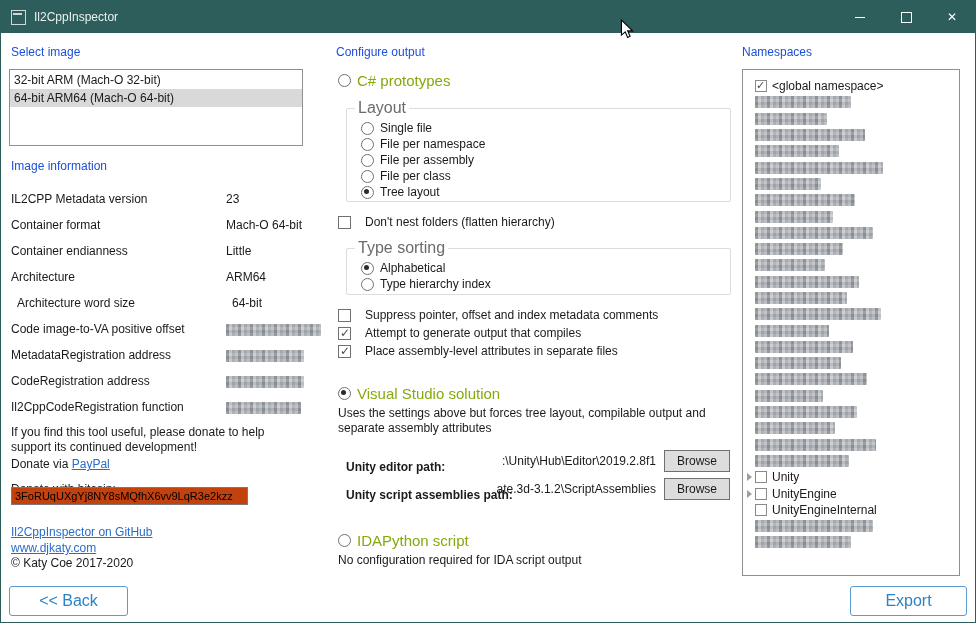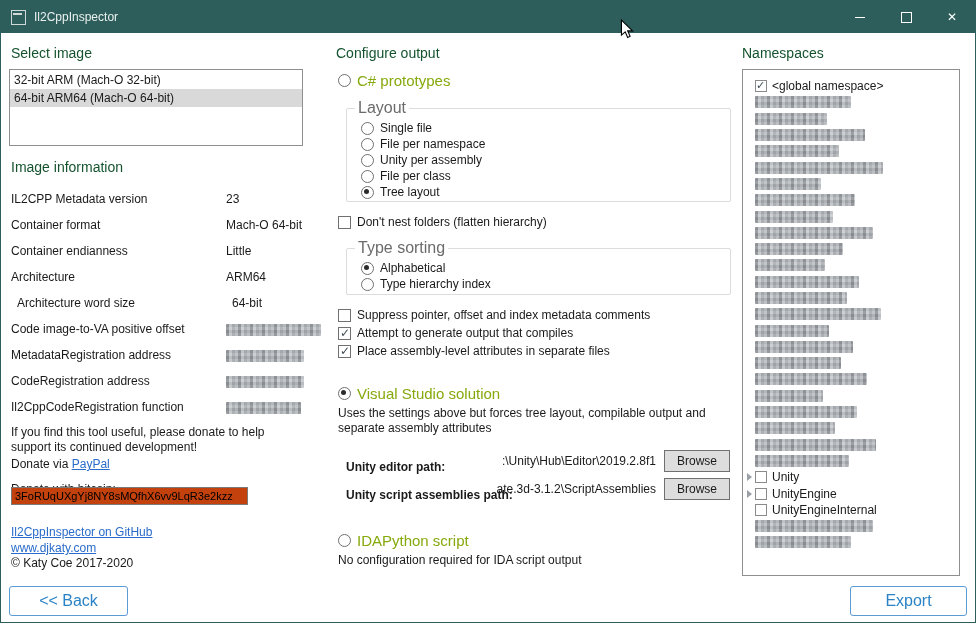--- a/index.html
+++ b/index.html
@@ -13,21 +13,21 @@
   .titlebar{position:absolute;left:0;top:0;width:100%;height:32px;background:#2e5e5b;display:flex;align-items:center;}
   .app-icon{width:13px;height:13px;border:1px solid #cfdad8;margin:0 8px 0 10px;position:relative;flex:none;}
   .app-icon::after{content:"";position:absolute;left:1px;top:2px;width:9px;height:2px;background:#cfdad8;}
   .title-text{color:#eaf1f0;font-size:12px;}
   .tb-btns{position:absolute;right:0;top:0;height:32px;display:flex;}
   .tb-btn{width:46px;height:32px;display:flex;align-items:center;justify-content:center;cursor:default;}
   .glyph-min{width:10px;height:1px;background:#fff;}
   .glyph-max{width:9px;height:9px;border:1px solid #fff;}
   .glyph-close{color:#fff;font-size:12px;line-height:1;}
   
-  .heading{position:absolute;font-size:14px;color:#14532d;}
+  .heading{position:absolute;font-size:12px;color:#1d4ed8;}
   a.link{color:#2a6cc9;text-decoration:underline;cursor:pointer;}
   
   .listbox{position:absolute;left:8px;top:68px;width:294px;height:77px;border:1px solid #8f8f8f;background:#fff;box-sizing:border-box;padding-top:1px;}
   .lb-item{height:18px;line-height:18px;font-size:12px;padding-left:4px;}
   .lb-item.selected{background:#d9d9d9;}
   .info-row{position:absolute;left:10px;width:292px;height:16px;font-size:12px;}
   .info-label{position:absolute;left:0;top:0;}
   .info-value{position:absolute;left:215px;top:0;}
   .redacted,.ns-redacted{
     display:inline-block;height:12px;border-radius:1px;vertical-align:middle;
@@ -41,21 +41,21 @@
   
   .opt-row{position:absolute;display:flex;align-items:center;gap:6px;}
   .opt-green{color:#86a90d;font-size:15px;}
   .radio{width:13px;height:13px;border:1px solid #707070;border-radius:50%;background:#fff;display:inline-block;position:relative;flex:none;box-sizing:border-box;}
   .radio.checked::after{content:"";position:absolute;left:2px;top:2px;width:5px;height:5px;border-radius:50%;background:#2b2b2b;}
   .cb{width:13px;height:13px;border:1px solid #707070;background:#fff;display:inline-block;position:relative;flex:none;box-sizing:border-box;}
   .cb.checked::after{content:"\2713";position:absolute;left:1px;top:-2px;font-size:12px;color:#3e4a52;}
   fieldset.group{position:absolute;border:1px solid #dcdcdc;border-radius:2px;margin:0;padding:2px 8px 4px 8px;box-sizing:border-box;}
   fieldset.group legend{font-size:16px;color:#6b6b6b;padding:0 3px;}
   .f-row{display:flex;align-items:center;gap:6px;font-size:12px;margin:2px 0 0 6px;height:14px;}
-  .chk-row{position:absolute;display:flex;align-items:center;gap:6px;font-size:12px;}
+  .chk-row{position:absolute;display:flex;align-items:center;gap:14px;font-size:12px;}
   .path-row{position:absolute;left:345px;width:312px;height:16px;font-size:12px;}
   .path-label{position:absolute;left:0;top:8px;font-weight:bold;}
   .path-value{position:absolute;right:2px;top:2px;}
   .btn-gray{position:absolute;width:66px;height:22px;background:#dddddd;border:1px solid #707070;font-size:12px;font-family:"Liberation Sans",sans-serif;display:flex;align-items:center;justify-content:center;cursor:default;box-sizing:border-box;}
   
   .ns-panel{position:absolute;left:741px;top:68px;width:218px;height:507px;border:1px solid #8f8f8f;background:#fff;box-sizing:border-box;padding:8px 0 0 0;overflow:hidden;}
   .ns-row{height:16.3px;display:flex;align-items:center;}
   .ns-exp-slot{width:12px;flex:none;display:flex;align-items:center;justify-content:center;}
   .ns-exp{width:0;height:0;border-top:4px solid transparent;border-bottom:4px solid transparent;border-left:5px solid #9aa0a6;}
   .ns-check{width:12px;height:12px;border:1px solid #8a8a8a;background:#fff;position:relative;flex:none;margin-right:5px;box-sizing:border-box;}
@@ -154,21 +154,21 @@
     <div class="f-row">
         <span class="radio"></span>
         <span>Single file</span>
       </div>
     <div class="f-row">
         <span class="radio"></span>
         <span>File per namespace</span>
       </div>
     <div class="f-row">
         <span class="radio"></span>
-        <span>Unity per assembly</span>
+        <span>File per assembly</span>
       </div>
     <div class="f-row">
         <span class="radio"></span>
         <span>File per class</span>
       </div>
     <div class="f-row">
         <span class="radio checked"></span>
         <span>Tree layout</span>
       </div>
   </fieldset>

